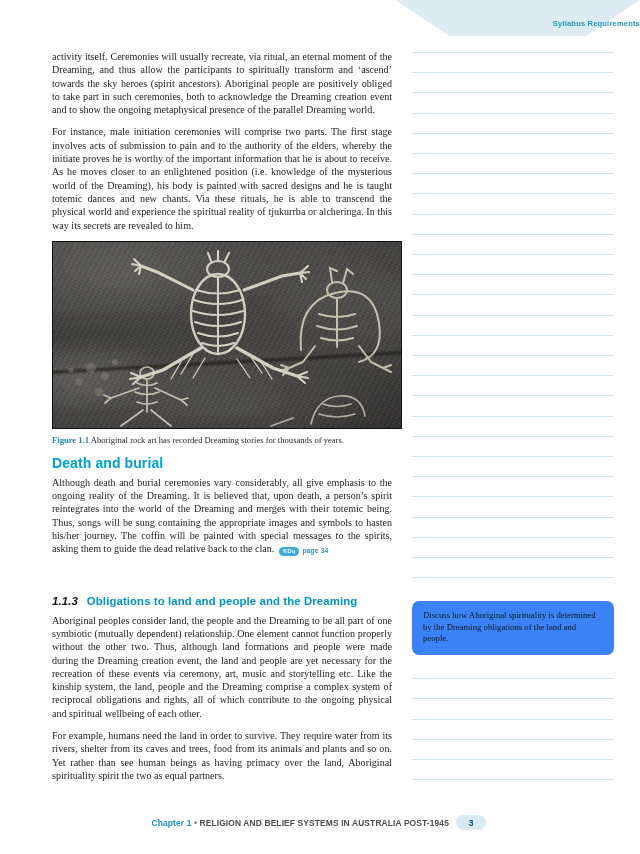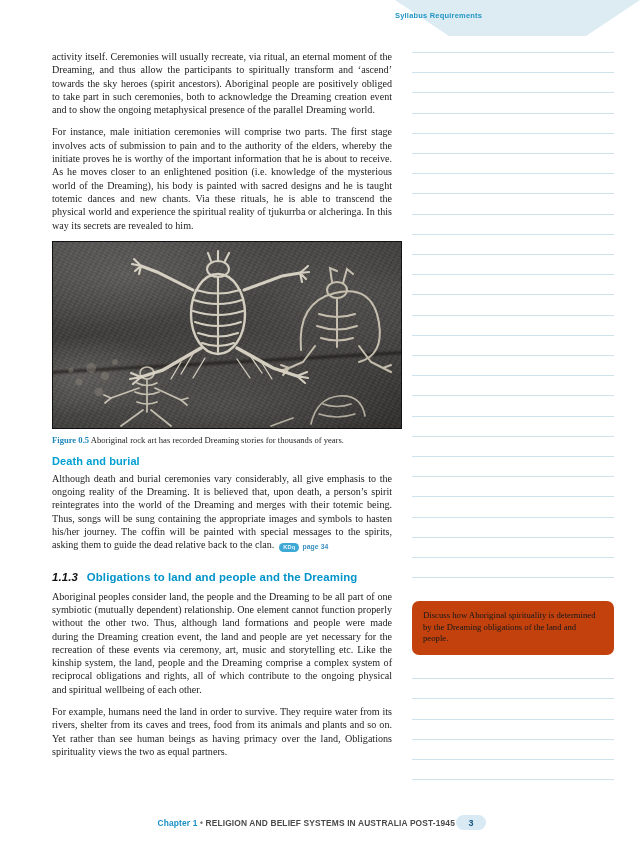--- a/index.html
+++ b/index.html
@@ -22,27 +22,27 @@
     top: 0;
     left: 395px;
     width: 245px;
     height: 36px;
     background: #ddecf3;
     -webkit-clip-path: polygon(0 0, 100% 0, 100% 0, 78% 100%, 22% 100%, 0 0);
     clip-path: polygon(0 0, 100% 0, 100% 0, 78% 100%, 22% 100%, 0 0);
   }
   .header-banner-inner {
     position: absolute;
-    top: 4px;
+    top: 12px;
     left: 395px;
     width: 245px;
     height: 22px;
     display: flex;
     align-items: center;
-    justify-content: flex-start;
+    justify-content: flex-end;
   }
   .header-title {
     font-family: "Liberation Sans", sans-serif;
     font-size: 7.5px;
     font-weight: bold;
     color: #2196c4;
     letter-spacing: .2px;
   }
 
   
@@ -127,37 +127,37 @@
   }
   .fig-caption .fig-label {
     color: #1d85b8;
     font-weight: bold;
   }
 
   
   h3.sub-heading {
     margin: 9px 0 5px 0;
     font-family: "Liberation Sans", sans-serif;
-    font-size: 11px;
+    font-size: 14px;
     font-weight: bold;
     color: #00a0d2;
     letter-spacing: .1px;
   }
   h2.num-heading {
     margin: 17px 0 7px 0;
     font-family: "Liberation Sans", sans-serif;
     font-size: 11.4px;
     font-weight: bold;
     letter-spacing: .1px;
     display: flex;
     align-items: baseline;
     gap: 9px;
   }
   h2.num-heading .num { color: #111111; font-style: italic; }
-  h2.num-heading .htext { color: #0093c9; }
+  h2.num-heading .htext { color: #0093c9; margin-top: 20px; }
 
   
   .xref {
     display: inline-block;
     white-space: nowrap;
     vertical-align: -1px;
     margin-left: 5px;
   }
   .xref-chip {
     display: inline-block;
@@ -180,21 +180,21 @@
     letter-spacing: .1px;
   }
 
   
   .side-box {
     position: absolute;
     left: 412px;
     top: 601px;
     width: 202px;
     box-sizing: border-box;
-    background: #c2410c;
+    background: #3b82f6;
     border-radius: 7px;
     padding: 9px 11px 10px 11px;
   }
   .side-box p {
     margin: 0;
     font-size: 8.7px;
     line-height: 11.6px;
     color: #15181c;
   }
 
@@ -202,21 +202,21 @@
   .footer {
     position: absolute;
     left: 0;
     bottom: 24px;
     width: 512px;
     display: flex;
     align-items: center;
     justify-content: flex-end;
     padding-right: 26px;
     box-sizing: border-box;
-    gap: 1px;
+    gap: 7px;
   }
   .footer-text {
     font-family: "Liberation Sans", sans-serif;
     font-size: 8.4px;
     font-weight: bold;
     color: #4a4a4a;
     letter-spacing: .15px;
   }
   .footer-text .chap { color: #1a8fc6; }
   .footer-text .dot { color: #6d6d6d; }
@@ -342,35 +342,35 @@
           <circle cx="38" cy="126" r="5"></circle>
             <circle cx="52" cy="134" r="4"></circle>
           <circle cx="26" cy="140" r="3.4"></circle>
             <circle cx="62" cy="120" r="3"></circle>
           <circle cx="46" cy="150" r="4.4"></circle>
             <circle cx="18" cy="128" r="2.6"></circle>
         </g>
       </svg>
     </div>
     <div class="fig-caption">
-      <span class="fig-label">Figure 0.5</span>
+      <span class="fig-label">Figure 1.1</span>
       <span>Aboriginal rock art has recorded Dreaming stories for thousands of years.</span>
     </div>
   </div>
 
   <h3 class="sub-heading">Death and burial</h3>
   <p class="body"><span>Although death and burial ceremonies vary considerably, all give emphasis to the ongoing reality of the Dreaming. It is believed that, upon death, a person’s spirit reintegrates into the world of the Dreaming and merges with their totemic being. Thus, songs will be sung containing the appropriate images and symbols to hasten his/her journey. The coffin will be painted with special messages to the spirits, asking them to guide the dead relative back to the clan.</span><span class="xref"><span class="xref-chip">KDq</span><span class="xref-page">page 34</span></span></p>
 
   <h2 class="num-heading">
     <span class="num">1.1.3</span>
     <span class="htext">Obligations to land and people and the Dreaming</span>
   </h2>
 
   <p class="body">Aboriginal peoples consider land, the people and the Dreaming to be all part of one symbiotic (mutually dependent) relationship. One element cannot function properly without the other two. Thus, although land formations and people were made during the Dreaming creation event, the land and people are yet necessary for the recreation of these events via ceremony, art, music and storytelling etc. Like the kinship system, the land, people and the Dreaming comprise a complex system of reciprocal obligations and rights, all of which contribute to the ongoing physical and spiritual wellbeing of each other.</p>
-  <p class="body last">For example, humans need the land in order to survive. They require water from its rivers, shelter from its caves and trees, food from its animals and plants and so on. Yet rather than see human beings as having primacy over the land, Obligations spirituality views the two as equal partners.</p>
+  <p class="body last">For example, humans need the land in order to survive. They require water from its rivers, shelter from its caves and trees, food from its animals and plants and so on. Yet rather than see human beings as having primacy over the land, Aboriginal spirituality spirit the two as equal partners.</p>
 </div>
 
 <div class="side-box">
   <p>Discuss how Aboriginal spirituality is determined by the Dreaming obligations of the land and people.</p>
 </div>
 
 <div class="footer">
   <div class="footer-text">
     <span class="chap">Chapter 1</span>
     <span class="dot">•</span>

